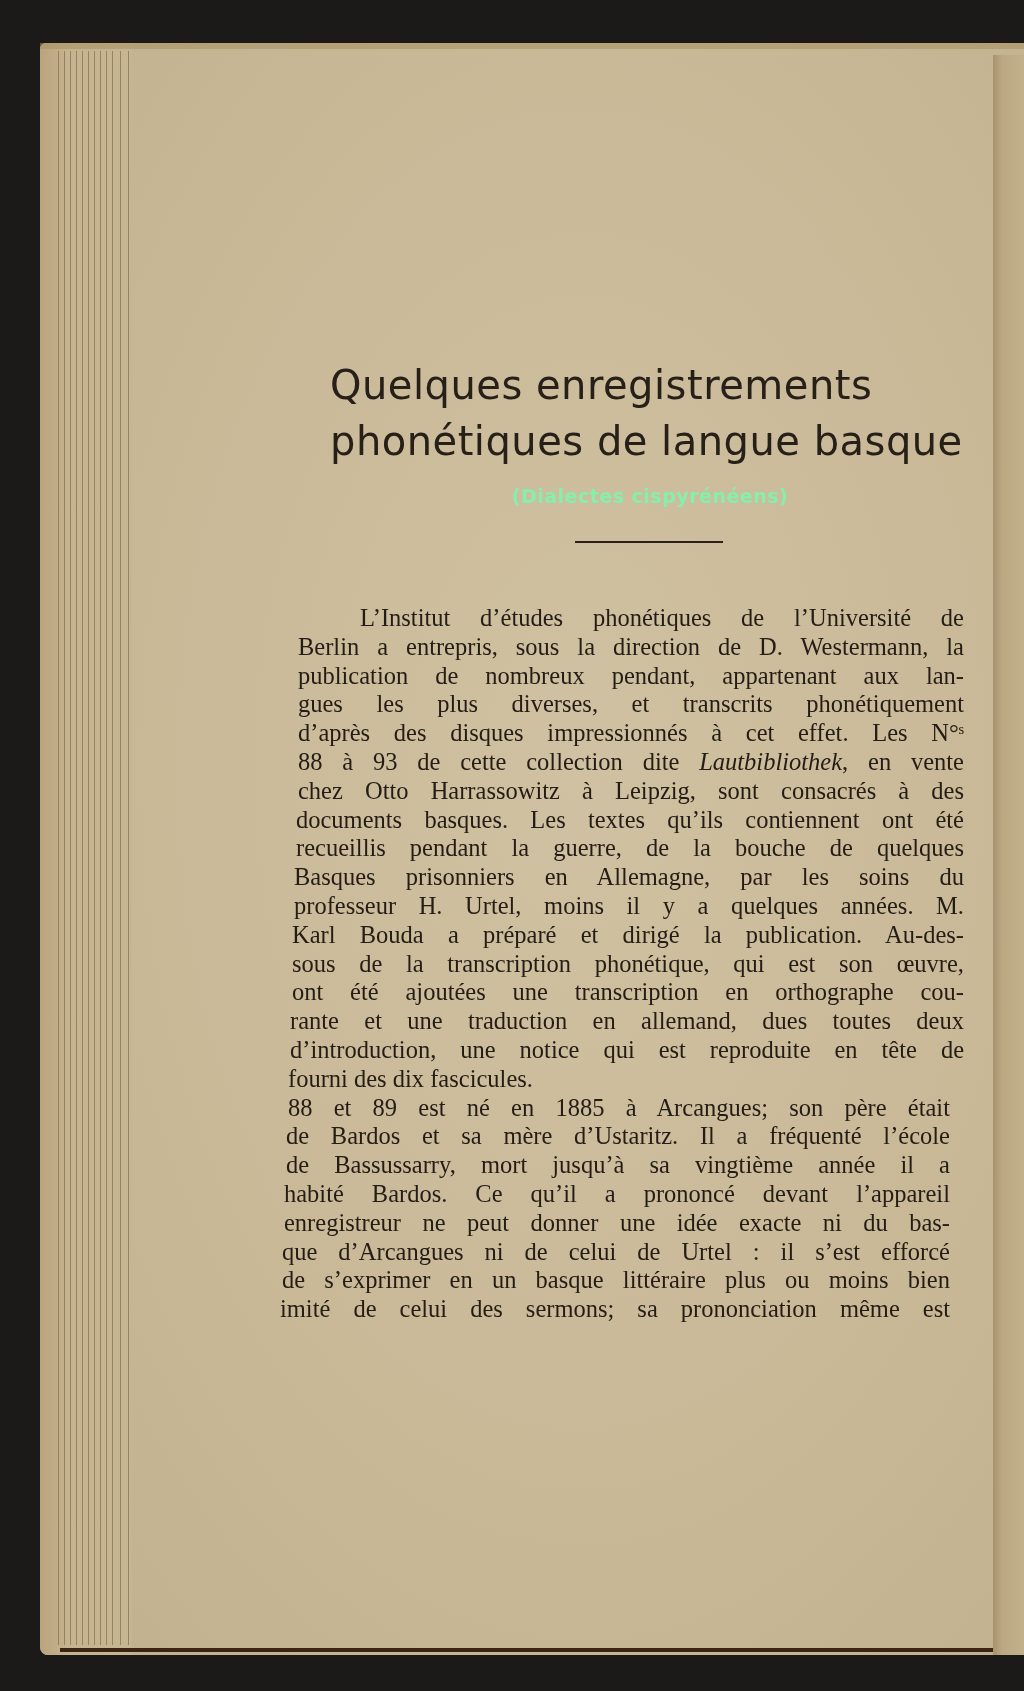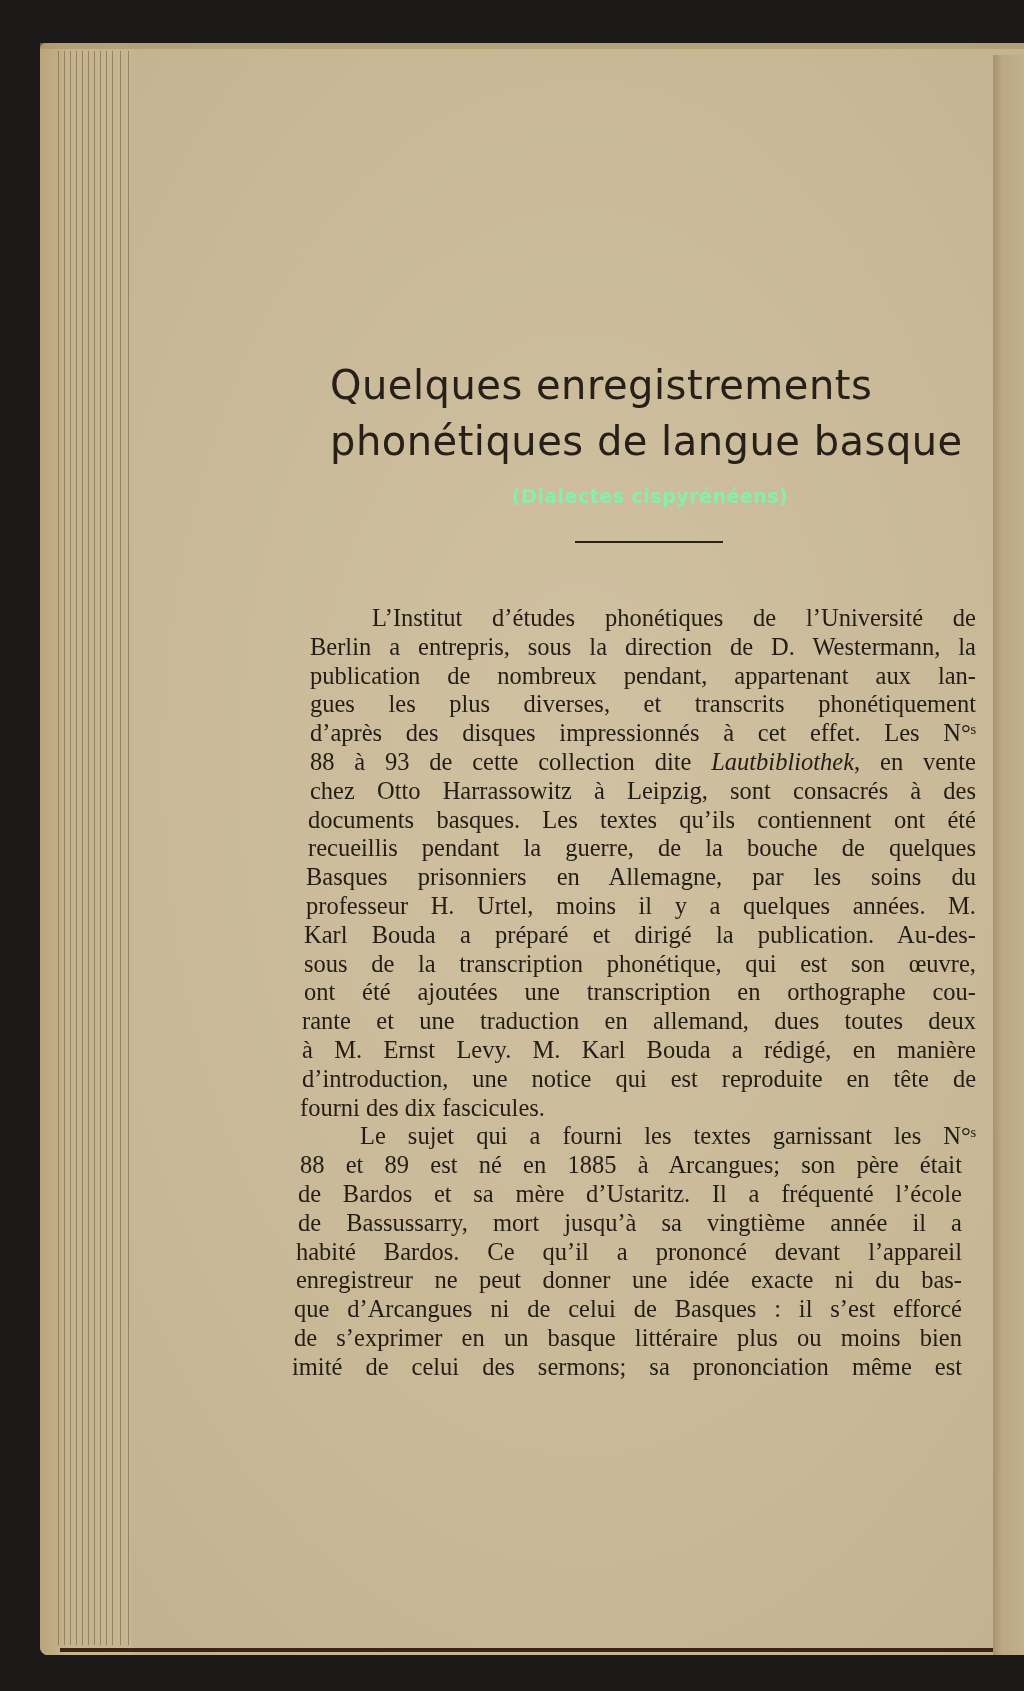--- a/index.html
+++ b/index.html
@@ -42,21 +42,21 @@
     .t2 { top: 418px; font-size: 40px; left: 330px; width: 640px; }
     .sub {
       position: absolute; top: 485px; left: 330px; width: 640px; text-align: center;
       font-family: "DejaVu Sans", sans-serif; font-weight: bold; font-size: 19px; color: #86efac;
       letter-spacing: 0.5px;
     }
     .rule {
       position: absolute; left: 575px; top: 541px; width: 148px; height: 2px; background: #2a2218;
     }
     .body-text {
-      position: absolute; left: 300px; top: 604px; width: 676px;
+      position: absolute; left: 288px; top: 604px; width: 676px;
       font-family: "Liberation Serif", serif; font-size: 24.5px; line-height: 28.8px;
       color: #241d15;
     }
     .line {
       display: block; text-align: justify; text-align-last: justify; white-space: nowrap;
       overflow: visible; height: 28.8px;
     }
     .line.indent { padding-left: 60px; }
     .line.last { text-align-last: left; }
     em { font-style: italic; }
@@ -98,28 +98,26 @@
       <span class="line" style="margin-left: 10px; width: 666px;">88 à 93 de cette collection dite <em>Lautbibliothek</em>, en vente</span>
       <span class="line" style="margin-left: 10px; width: 666px;">chez Otto Harrassowitz à Leipzig, sont consacrés à des</span>
       <span class="line" style="margin-left: 8px; width: 668px;">documents basques. Les textes qu’ils contiennent ont été</span>
       <span class="line" style="margin-left: 8px; width: 668px;">recueillis pendant la guerre, de la bouche de quelques</span>
       <span class="line" style="margin-left: 6px; width: 670px;">Basques prisonniers en Allemagne, par les soins du</span>
       <span class="line" style="margin-left: 6px; width: 670px;">professeur H. Urtel, moins il y a quelques années. M.</span>
       <span class="line" style="margin-left: 4px; width: 672px;">Karl Bouda a préparé et dirigé la publication. Au-des-</span>
       <span class="line" style="margin-left: 4px; width: 672px;">sous de la transcription phonétique, qui est son œuvre,</span>
       <span class="line" style="margin-left: 4px; width: 672px;">ont été ajoutées une transcription en orthographe cou-</span>
       <span class="line" style="margin-left: 2px; width: 674px;">rante et une traduction en allemand, dues toutes deux</span>
-      <span class="line" style="margin-left: 2px; width: 674px;">à M. Ernst Levy. M. Karl Bouda a rédigé, en manière</span>
       <span class="line" style="margin-left: 2px; width: 674px;">d’introduction, une notice qui est reproduite en tête de</span>
       <span class="line last" style="margin-left: 0px; width: 676px;">fourni des dix fascicules.</span>
     </div>
   <div id="para-1">
-      <span class="line indent" style="margin-left: 0px; width: 616px;">Le sujet qui a fourni les textes garnissant les N°ˢ</span>
       <span class="line" style="margin-left: 0px; width: 662px;">88 et 89 est né en 1885 à Arcangues; son père était</span>
       <span class="line" style="margin-left: -2px; width: 664px;">de Bardos et sa mère d’Ustaritz. Il a fréquenté l’école</span>
       <span class="line" style="margin-left: -2px; width: 664px;">de Bassussarry, mort jusqu’à sa vingtième année il a</span>
       <span class="line" style="margin-left: -4px; width: 666px;">habité Bardos. Ce qu’il a prononcé devant l’appareil</span>
       <span class="line" style="margin-left: -4px; width: 666px;">enregistreur ne peut donner une idée exacte ni du bas-</span>
-      <span class="line" style="margin-left: -6px; width: 668px;">que d’Arcangues ni de celui de Basques : il s’est efforcé</span>
+      <span class="line" style="margin-left: -6px; width: 668px;">que d’Arcangues ni de celui de Urtel : il s’est efforcé</span>
       <span class="line" style="margin-left: -6px; width: 668px;">de s’exprimer en un basque littéraire plus ou moins bien</span>
       <span class="line" style="margin-left: -8px; width: 670px;">imité de celui des sermons; sa prononciation même est</span>
     </div>
 </div>
 
 </body></html>

